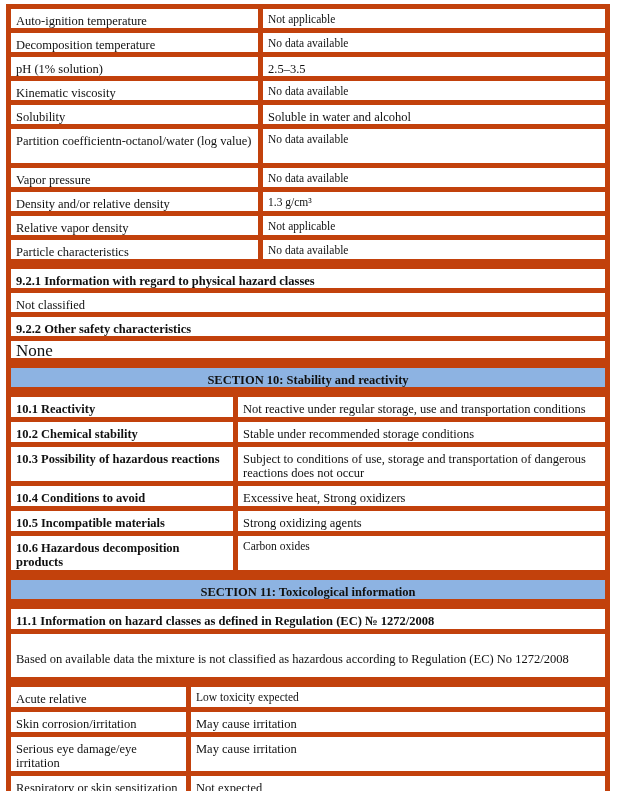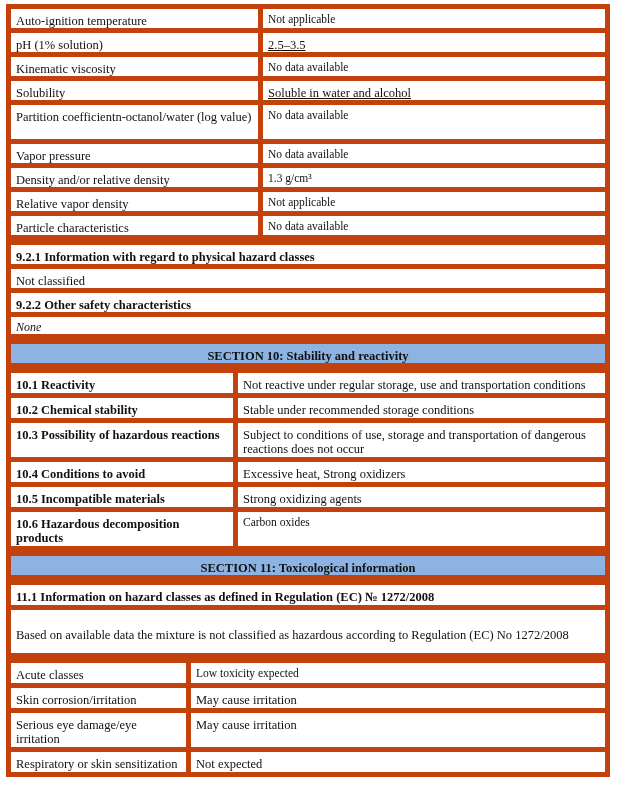--- a/index.html
+++ b/index.html
@@ -3,25 +3,25 @@
 <meta charset="utf-8">
 <style>
   html, body { margin: 0; padding: 0; background: #ffffff; }
   body { width: 625px; height: 791px; overflow: hidden; position: relative;
          font-family: "Liberation Serif", serif; color: #111; }
   .doc { position: absolute; left: 6px; top: 4px; width: 604px; }
   table { border-collapse: collapse; width: 604px; table-layout: fixed; }
   td { border: 5px solid #c2410c; padding: 0 5px; vertical-align: top; font-size: 12.5px; line-height: 14px; }
   .t1 td { height: 23px; padding-top: 5px; box-sizing: border-box; }
   .t1 td.val { font-size: 11.5px; padding-top: 3px; }
-  .t1 td.val.big { font-size: 12.5px; padding-top: 5px; text-decoration: underline; }
+  .t1 td.val.big { font-size: 12.5px; padding-top: 5px; }
   .t1 tr.tall td { height: 39px; }
   .full td { height: 24px; padding-top: 5px; box-sizing: border-box; }
   .full td.bold { font-weight: bold; }
-  .full td.small { font-size: 12px; padding-top: 3px; height: 22px; font-style: italic; }
+  .full td.small { font-size: 17px; padding-top: 3px; height: 22px; }
   .sec td { background: #8db3e2; text-align: center; font-weight: bold; height: 19px;
             padding-top: 5px; box-sizing: border-box; }
   .t10 td { height: 25px; padding-top: 5px; box-sizing: border-box; }
   .t10 td.key { font-weight: bold; }
   .t10 tr.tall td { height: 39px; }
   .t10 td.val.small { font-size: 11.5px; padding-top: 3px; }
   .t11a td { padding-top: 5px; box-sizing: border-box; }
   .t11a td.bold { font-weight: bold; height: 25px; }
   .t11a td.note { height: 48px; padding-top: 18px; }
   .t11 td { height: 25px; padding-top: 5px; box-sizing: border-box; }
@@ -35,20 +35,24 @@
 
   <table class="t1">
     <colgroup>
         <col style="width:252px">
         <col>
       </colgroup>
     <tbody>
         <tr>
       <td>Auto-ignition temperature</td>
       <td class="val">Not applicable</td>
+    </tr>
+    <tr>
+      <td>Decomposition temperature</td>
+      <td class="val">No data available</td>
     </tr>
     <tr>
       <td>pH (1% solution)</td>
       <td class="val big">2.5–3.5</td>
     </tr>
     <tr>
       <td>Kinematic viscosity</td>
       <td class="val">No data available</td>
     </tr>
     <tr>
@@ -155,21 +159,21 @@
   </tbody>
     </table>
 
   <table class="t11">
     <colgroup>
         <col style="width:180px">
         <col>
       </colgroup>
     <tbody>
         <tr>
-      <td>Acute classes</td>
+      <td>Acute relative</td>
       <td class="val small">Low toxicity expected</td>
     </tr>
     <tr>
       <td>Skin corrosion/irritation</td>
       <td class="val">May cause irritation</td>
     </tr>
     <tr class="tall">
       <td>Serious eye damage/eye irritation</td>
       <td class="val">May cause irritation</td>
     </tr>

